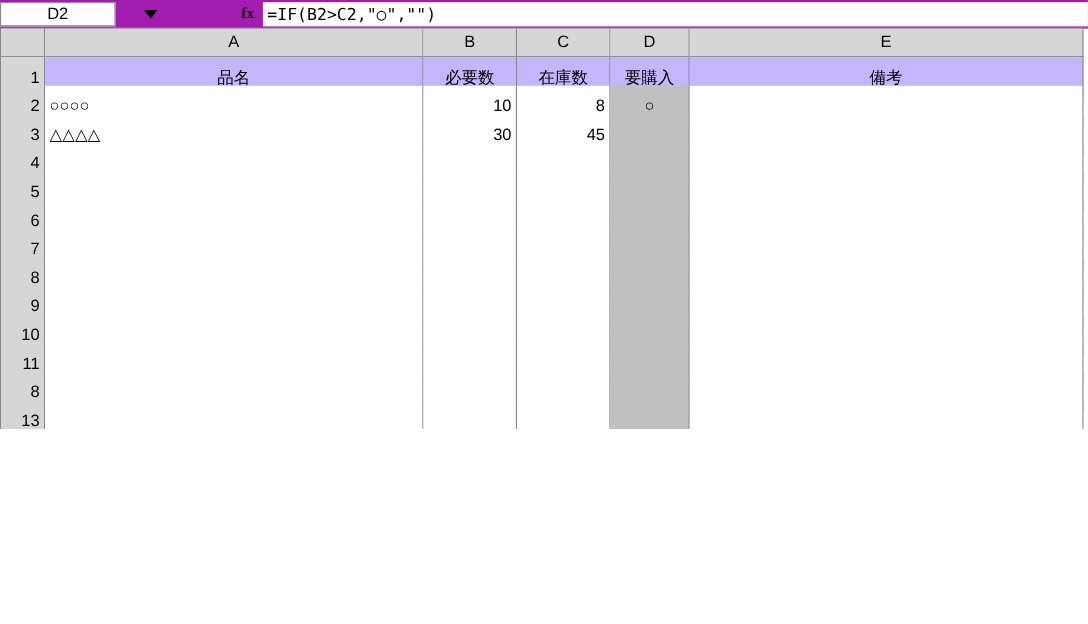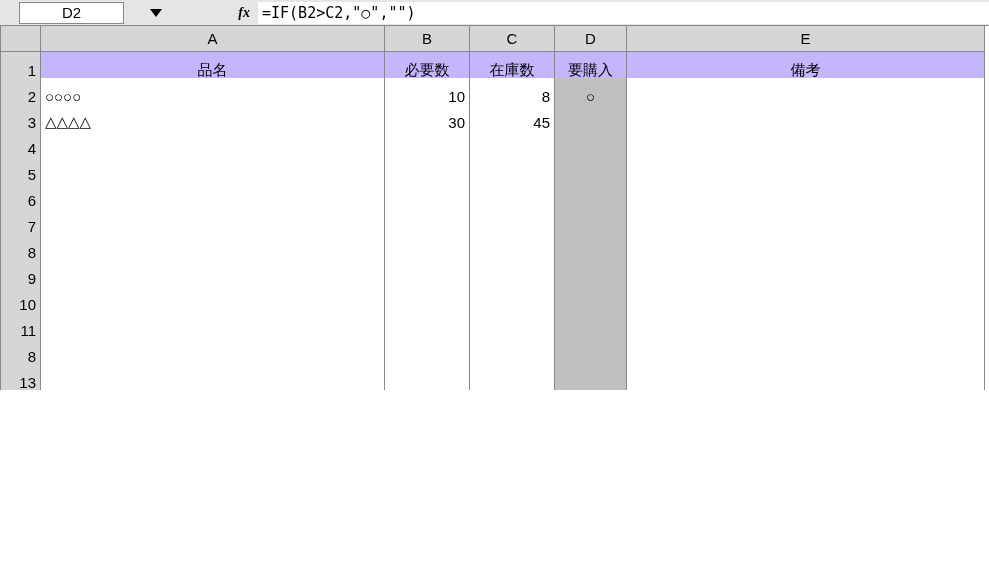--- a/index.html
+++ b/index.html
@@ -3,22 +3,22 @@
   <meta charset="utf-8">
   <style>
     * { box-sizing: border-box; margin: 0; padding: 0; }
     body { font-family: "MS PGothic", "Meiryo", sans-serif; font-size: 15px; background: #fff; }
     
     .formula-bar {
       display: flex;
       align-items: center;
       height: 26px;
       border-bottom: 1px solid #888;
-      background: #e5e5e5;
-      padding-left: 19px;
+      background: #a21caf;
+      padding-left: 0;
     }
     .name-box {
       width: 105px;
       height: 22px;
       border: 1px solid #888;
       background: #fff;
       display: flex;
       align-items: center;
       justify-content: center;
       margin-right: 4px;
@@ -30,21 +30,20 @@
       align-items: center;
       justify-content: center;
       margin-right: 20px;
     }
     .dropdown-btn svg { display: block; }
     .fx-label {
       width: 55px;
       display: flex;
       align-items: center;
       justify-content: flex-end;
-      font-style: italic;
       font-family: "Times New Roman", serif;
       font-weight: bold;
       font-size: 14px;
       padding-right: 8px;
     }
     .formula-input {
       flex: 1;
       height: 22px;
       border: none;
       outline: none;

